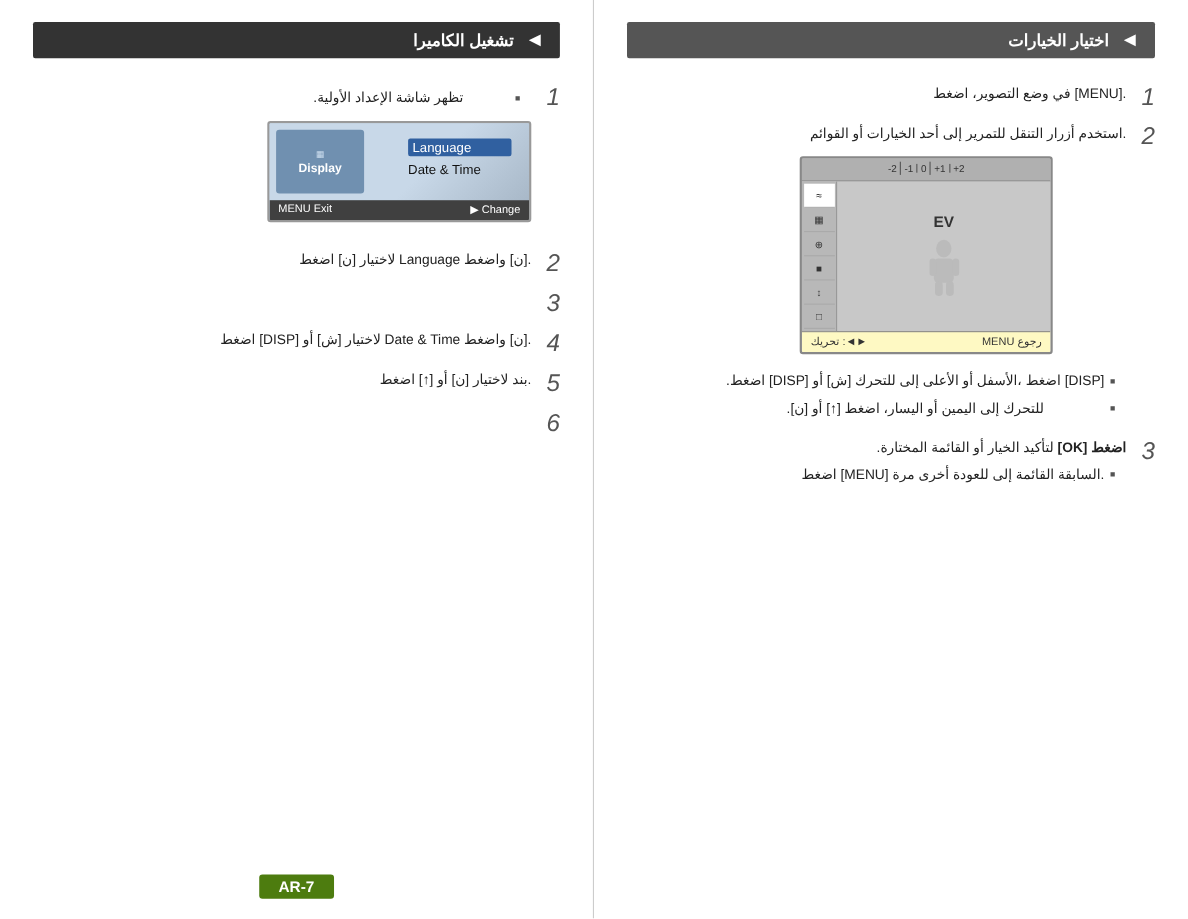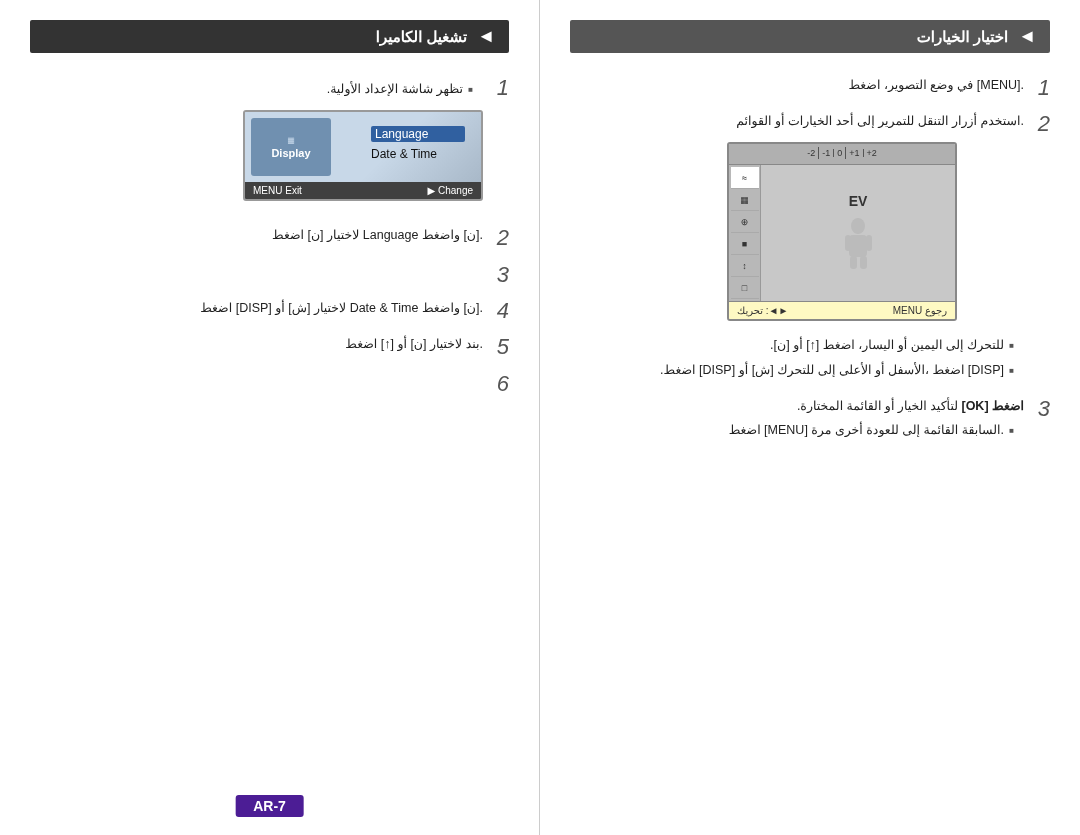--- a/index.html
+++ b/index.html
@@ -242,21 +242,21 @@
       font-size: 10px;
       color: #fff;
       direction: ltr;
     }
 
     
     .bullet-item {
       font-size: 12.5px;
       color: #222;
       direction: rtl;
-      text-align: right;
+      text-align: center;
       line-height: 1.7;
       margin-bottom: 4px;
       padding-right: 10px;
       position: relative;
     }
 
     .bullet-item::before {
       content: '■';
       position: absolute;
       right: 0;
@@ -270,21 +270,21 @@
       margin-top: 4px;
       margin-right: 10px;
     }
 
     
     .page-number {
       position: absolute;
       bottom: 18px;
       left: 50%;
       transform: translateX(-50%);
-      background: #4c1d95;
+      background: #4d7c0f;
       color: #fff;
       padding: 3px 18px;
       font-size: 14px;
       font-weight: bold;
       border-radius: 3px;
     }
 
     .step-inline {
       display: flex;
       direction: rtl;
@@ -452,22 +452,22 @@
             </div>
           </div>
 
           <div class="camera-menu-bottombar">
             <span>تحريك :◄►</span>
             <span>MENU رجوع</span>
           </div>
         </div>
 
         <div class="sub-bullets">
+          <div class="bullet-item">[DISP] اضغط ،الأسفل أو الأعلى إلى للتحرك [ش] أو [DISP] اضغط.</div>
           <div class="bullet-item">للتحرك إلى اليمين أو اليسار، اضغط [↑] أو [ن].</div>
-          <div class="bullet-item">[DISP] اضغط ،الأسفل أو الأعلى إلى للتحرك [ش] أو [DISP] اضغط.</div>
         </div>
       </div>
     </div>
 
     <div class="step-inline">
       <div class="step-num">3</div>
       <div>
         <div class="step-text"><b>اضغط [OK]</b> <span>لتأكيد الخيار أو القائمة المختارة.</span></div>
         <div class="sub-bullets">
           <div class="bullet-item">.السابقة القائمة إلى للعودة أخرى مرة [MENU] اضغط</div>

